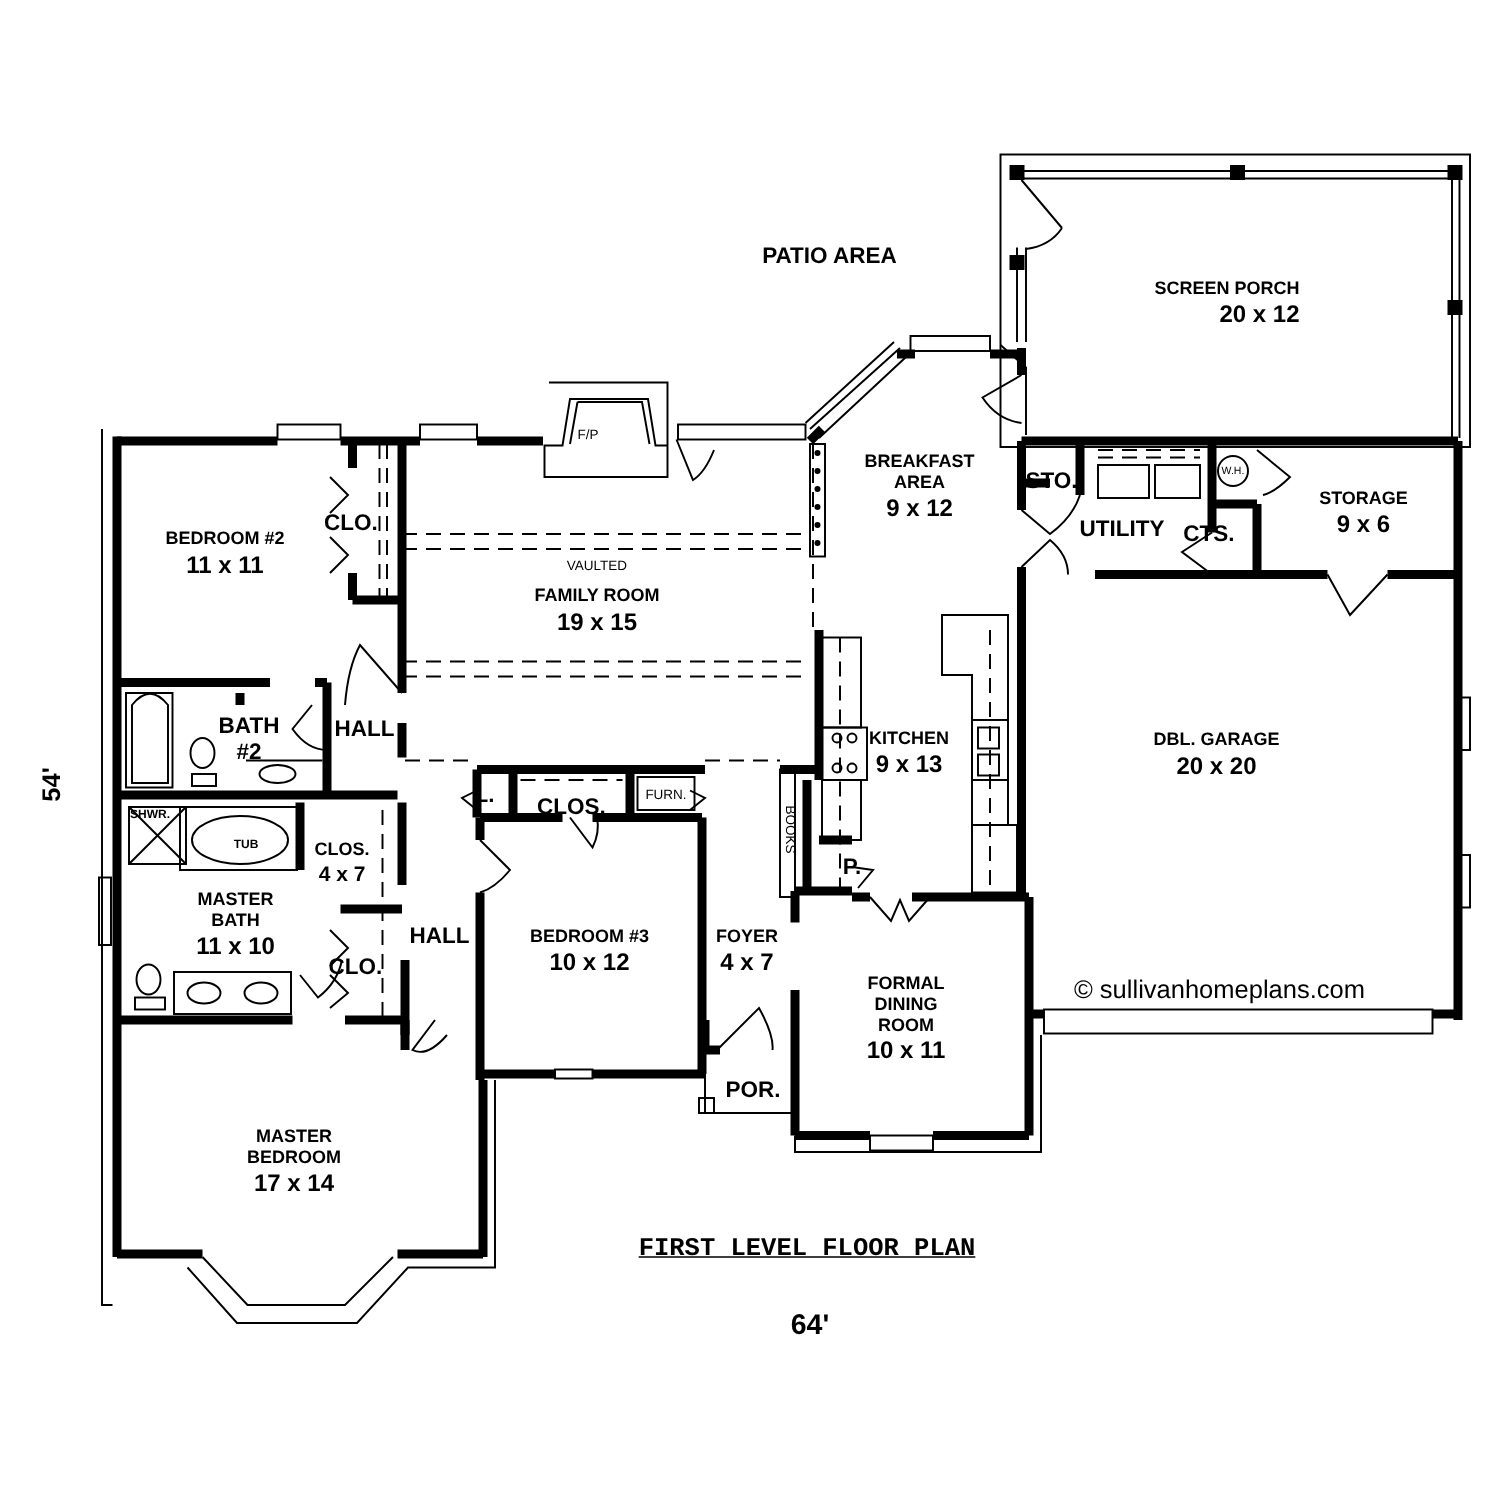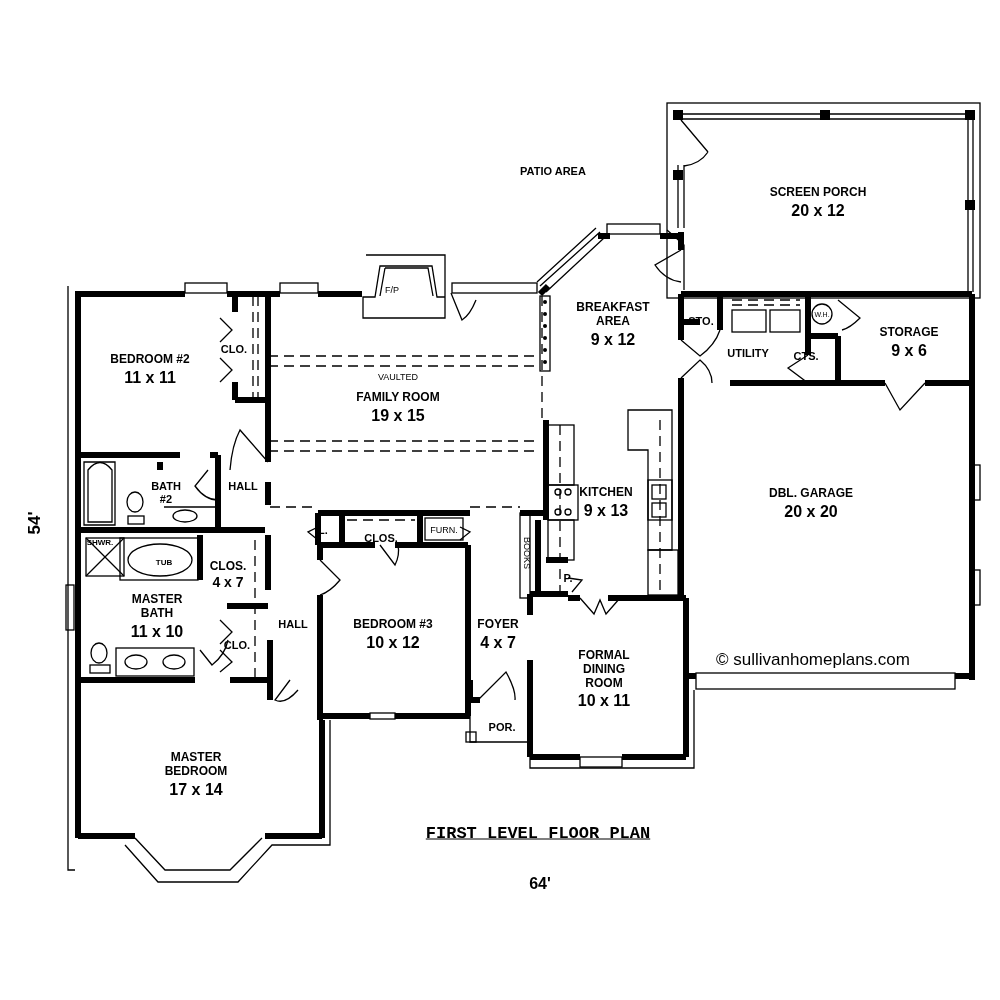--- a/index.html
+++ b/index.html
@@ -3,26 +3,26 @@
 <meta charset="utf-8">
 <style>
   html, body { margin: 0; padding: 0; background: #ffffff; }
   body { width: 1000px; height: 1000px; position: relative; overflow: hidden;
          font-family: "Liberation Sans", sans-serif; color: #000; }
   #plan { position: absolute; left: 0; top: 0; width: 1000px; height: 1000px; }
   .lbl { position: absolute; text-align: center; font-weight: bold; line-height: 1.15;
          transform: translate(-50%, -50%); white-space: nowrap; font-family: "Liberation Sans", sans-serif; }
   .room-name { font-size: 12px; display: block; }
   .room-dim { font-size: 16px; display: block; margin-top: 2px; }
-  .small { font-size: 11px; text-align: center; }
+  .small { font-size: 15px; text-align: center; }
   .tiny { font-size: 9px; font-weight: normal; }
   .title { position: absolute; left: 538px; top: 833px; transform: translate(-50%, -50%);
            font-size: 17px; font-weight: bold; text-decoration: underline; white-space: nowrap; font-family: Liberation Mono, monospace; }
   .dim-w { position: absolute; left: 540px; top: 884px; transform: translate(-50%, -50%);
-           font-size: 16px; font-weight: bold; }
+           font-size: 19px; font-weight: bold; }
   .dim-h { position: absolute; left: 35px; top: 523px; transform: translate(-50%, -50%) rotate(-90deg);
            font-size: 17px; font-weight: bold; }
   .copyright { position: absolute; left: 716px; top: 650px; font-size: 17px; font-weight: normal; white-space: nowrap; }
 </style>
 </head>
 <body>
 
 <svg id="plan" viewBox="0 0 1000 1000" xmlns="http://www.w3.org/2000/svg">
   <g fill="none" stroke="#000" stroke-width="1.3">
 
@@ -240,21 +240,21 @@
       <circle cx="545" cy="338" r="2"></circle>
     <circle cx="545" cy="350" r="2"></circle>
       <circle cx="545" cy="362" r="2"></circle>
   </g>
 
   <rect x="425" y="518" width="38" height="22" fill="none" stroke="#000" stroke-width="1.3"></rect>
 </svg>
 
 <div class="lbl small" style="left:553px;top:171px;">PATIO AREA</div>
 
-<div class="lbl" style="left:818px;top:203px;">
+<div class="lbl" style="left:818px;top:203px;text-align:right;">
   <span class="room-name">SCREEN PORCH</span>
   <span class="room-dim">20 x 12</span>
 </div>
 
 <div class="lbl" style="left:150px;top:370px;">
   <span class="room-name">BEDROOM #2</span>
   <span class="room-dim">11 x 11</span>
 </div>
 <div class="lbl small" style="left:234px;top:349px;">CLO.</div>
 

